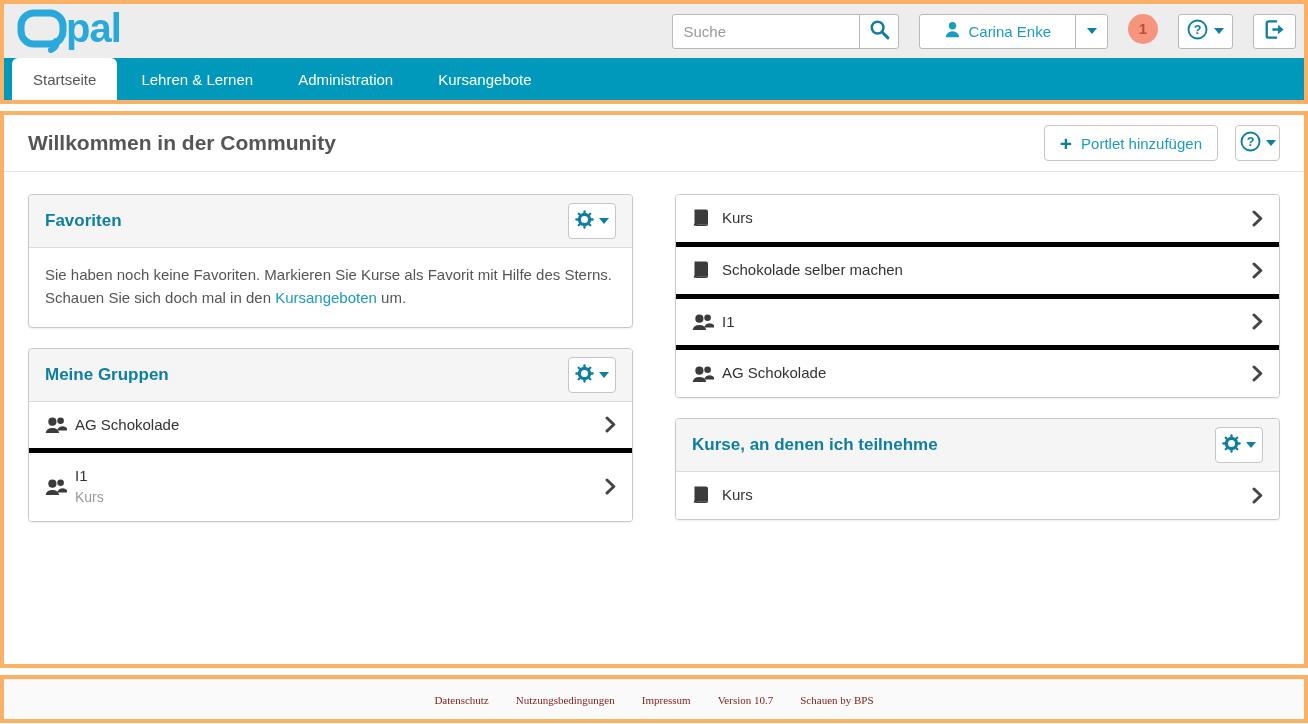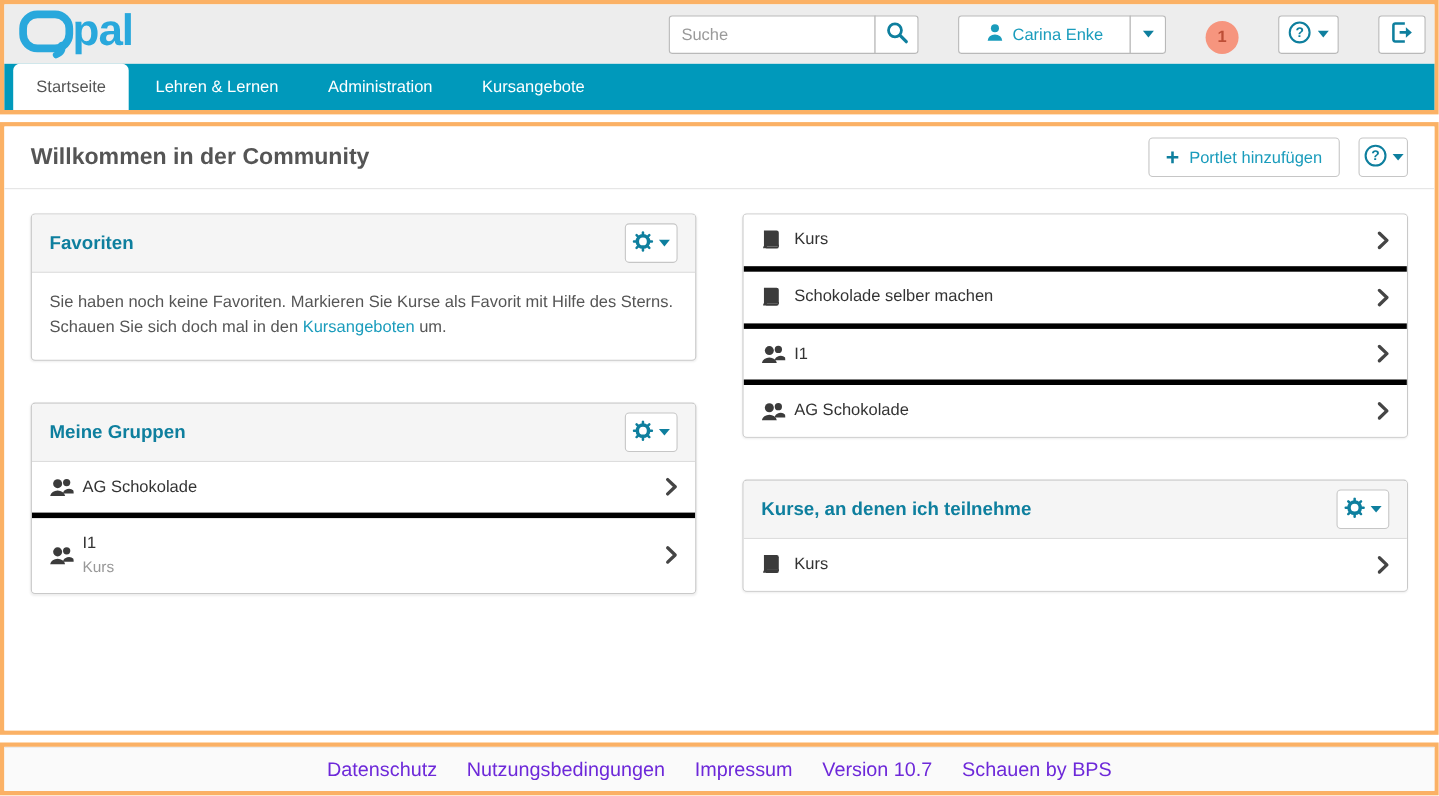--- a/index.html
+++ b/index.html
@@ -16,21 +16,21 @@
   .topbar {
     height: 54px; background: #EDEDED;
     display: flex; align-items: center; justify-content: space-between;
     padding: 0 8px 0 12px;
   }
   .logo { display: flex; align-items: flex-start; height: 46px; cursor: pointer; }
   .logo-text {
     color: #29A8DC; font-weight: bold; font-size: 40px; letter-spacing: -1px;
     line-height: 40px; margin-left: -2px;
   }
-  .controls { display: flex; align-items: flex-end; gap: 36px; }
+  .controls { display: flex; align-items: flex-start; gap: 20px; }
   .search-group { display: flex; }
   .search-input {
     width: 188px; height: 35px; border: 1px solid #b9b9b9; border-radius: 3px 0 0 3px;
     padding: 0 10px; font-size: 15px; font-family: "Liberation Sans", sans-serif; color: #444;
     background: #fff; outline: none;
   }
   .search-input::placeholder { color: #9a9a9a; }
   .btn {
     background: #fff; border: 1px solid #b9b9b9; border-radius: 3px;
     display: flex; align-items: center; justify-content: center;
@@ -65,21 +65,21 @@
   .btn-light {
     background: #fff; border: 1px solid #c6c6c6; border-radius: 4px; height: 36px;
     display: flex; align-items: center; justify-content: center; gap: 9px;
     color: #1A9CBC; font-size: 15px; cursor: pointer; padding: 0 15px;
     font-family: "Liberation Sans", sans-serif;
   }
   .plus-sign { font-size: 21px; font-weight: bold; line-height: 1; color: #0E7F9E; }
   .help-btn2 { width: 45px; padding: 0; gap: 5px; }
   .divider { border-top: 1px solid #e4e4e4; }
   .portlets { display: grid; grid-template-columns: 1fr 1fr; column-gap: 42px; padding: 22px 24px; align-items: start; }
-  .col { display: flex; flex-direction: column; gap: 38px; }
+  .col { display: flex; flex-direction: column; gap: 20px; }
 
   .panel { border: 1px solid #c9c9c9; border-radius: 4px; background: #fff; box-shadow: 0 1px 2px rgba(0,0,0,0.07); overflow: hidden; }
   .panel-head {
     background: #f5f5f5; min-height: 53px; display: flex; align-items: center;
     justify-content: space-between; padding: 8px 16px; border-bottom: 1px solid #ddd;
   }
   .panel-title { font-size: 17px; font-weight: bold; color: #0E7F9E; }
   .panel-title.plain { color: #444; }
   .gear-btn { width: 48px; height: 36px; gap: 5px; border-radius: 4px; border-color: #c6c6c6; }
   .panel-text { padding: 15px 16px 17px; font-size: 15px; color: #555; line-height: 1.55; max-width: 600px; }
@@ -90,21 +90,21 @@
   .row-icon { width: 30px; display: flex; align-items: center; flex: none; }
   .row-text { flex: 1; display: flex; flex-direction: column; padding: 14px 0; font-size: 15px; color: #333; line-height: 1.25; }
   .row-sub { color: #999; font-size: 14px; margin-top: 3px; }
   .row-chevron { flex: none; display: flex; align-items: center; }
 
   
   .footer-inner {
     height: 40px; background: #fafafa; border-top: 1px solid #ececec;
     display: flex; align-items: center; justify-content: center; gap: 27px;
   }
-  .footer-link { color: #6d28d9; font-size: 18px; text-decoration: none; cursor: pointer; white-space: nowrap; }
+  .footer-link { color: #7f1d1d; font-size: 11px; text-decoration: none; cursor: pointer; white-space: nowrap; font-family: Liberation Serif, serif; }
 </style>
 </head>
 <body>
 
 <div class="frame">
   <header class="topbar">
     <div class="logo">
       <span>
         <svg width="52" height="46" viewBox="0 0 52 46">
           <rect x="5" y="5" width="42" height="31" rx="13" ry="13" fill="none" stroke="#29A8DC" stroke-width="7"></rect>

